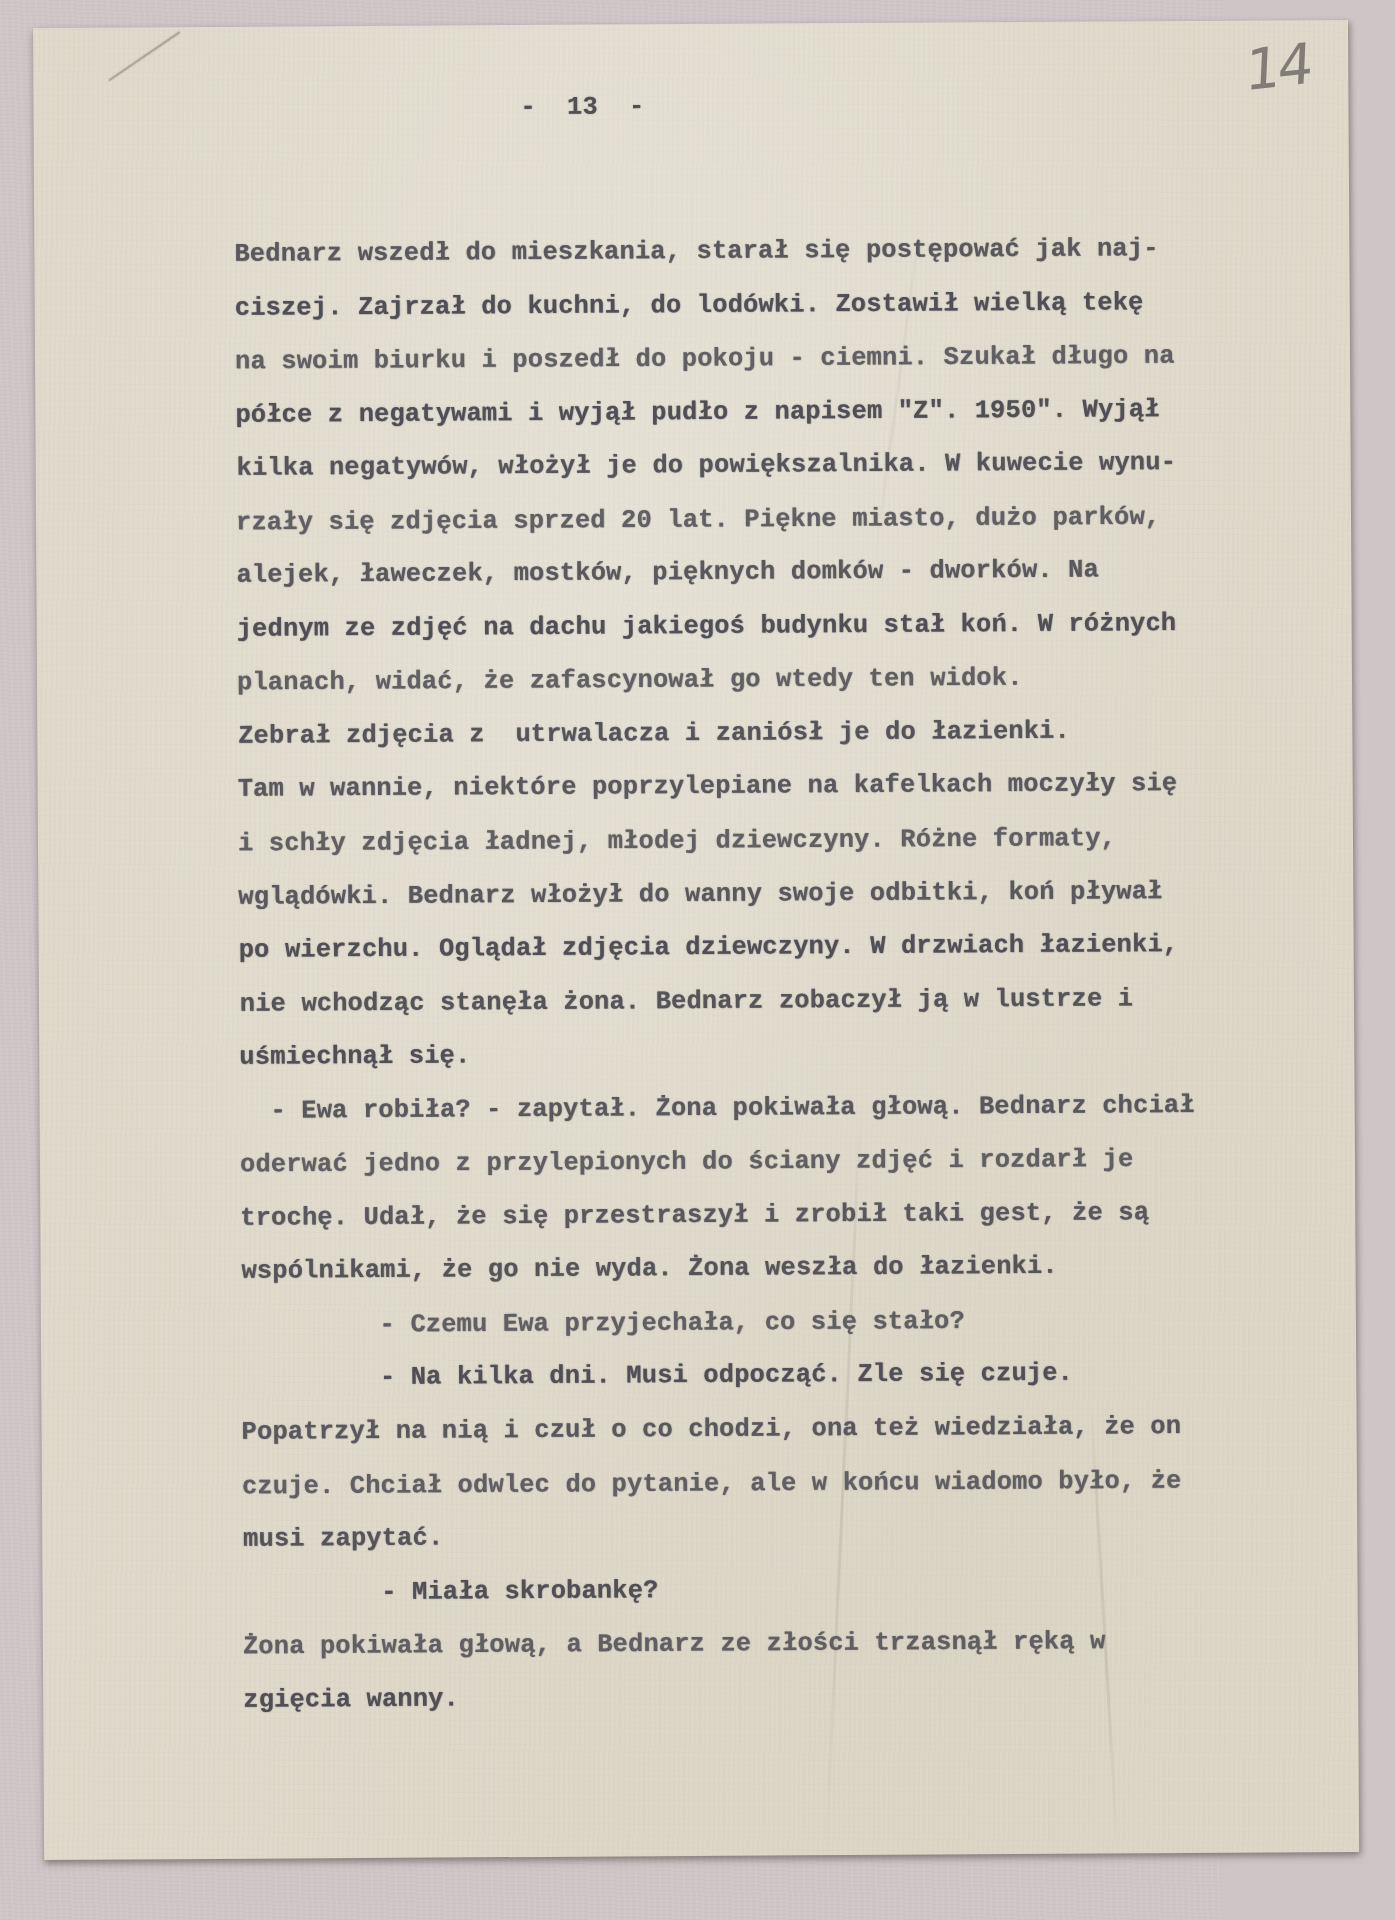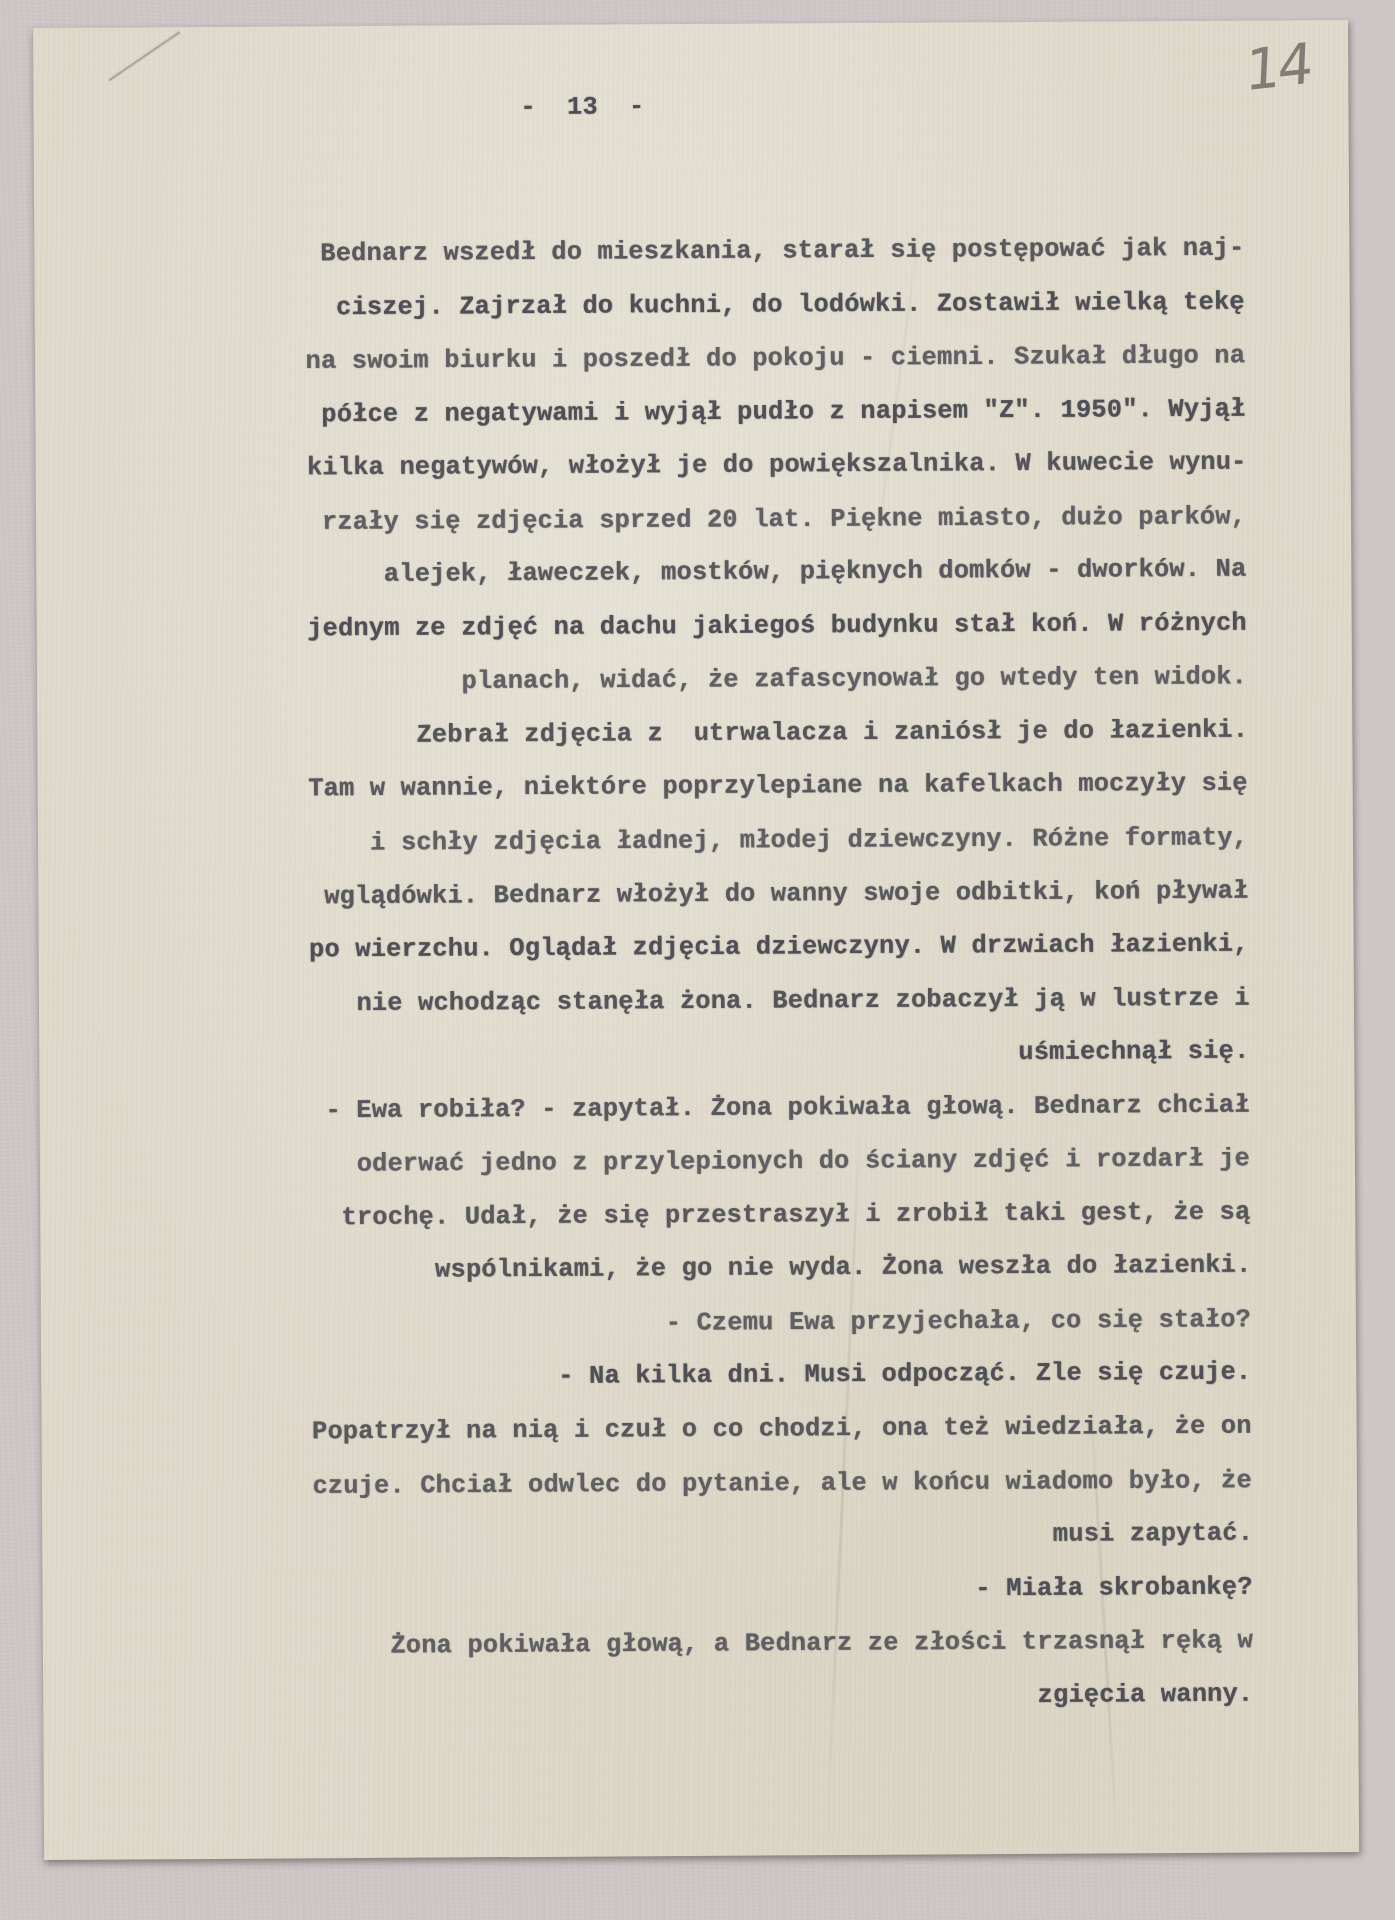--- a/index.html
+++ b/index.html
@@ -14,21 +14,20 @@
     font-family: "Liberation Mono", monospace;
     background: var(--background);
   }
   .scan-bg {
     position: absolute;
     width: 1222px; height: 1920px;
     background:
       repeating-linear-gradient(88deg, rgba(255,255,255,0.06) 0 2px, rgba(0,0,0,0) 2px 6px),
       repeating-linear-gradient(2deg, rgba(120,100,100,0.04) 0 1px, rgba(0,0,0,0) 1px 4px),
       var(--background);
-    text-align: right;
   }
   .paper {
     position: absolute;
     left: 33px; top: 28px;
     width: 1315px; height: 1832px;
     transform: rotate(-0.35deg);
     transform-origin: top left;
     background:
       radial-gradient(ellipse at 45% 28%, rgba(255,255,255,0.22), rgba(255,255,255,0) 62%),
       radial-gradient(ellipse at 70% 85%, rgba(180,168,140,0.10), rgba(0,0,0,0) 55%),

